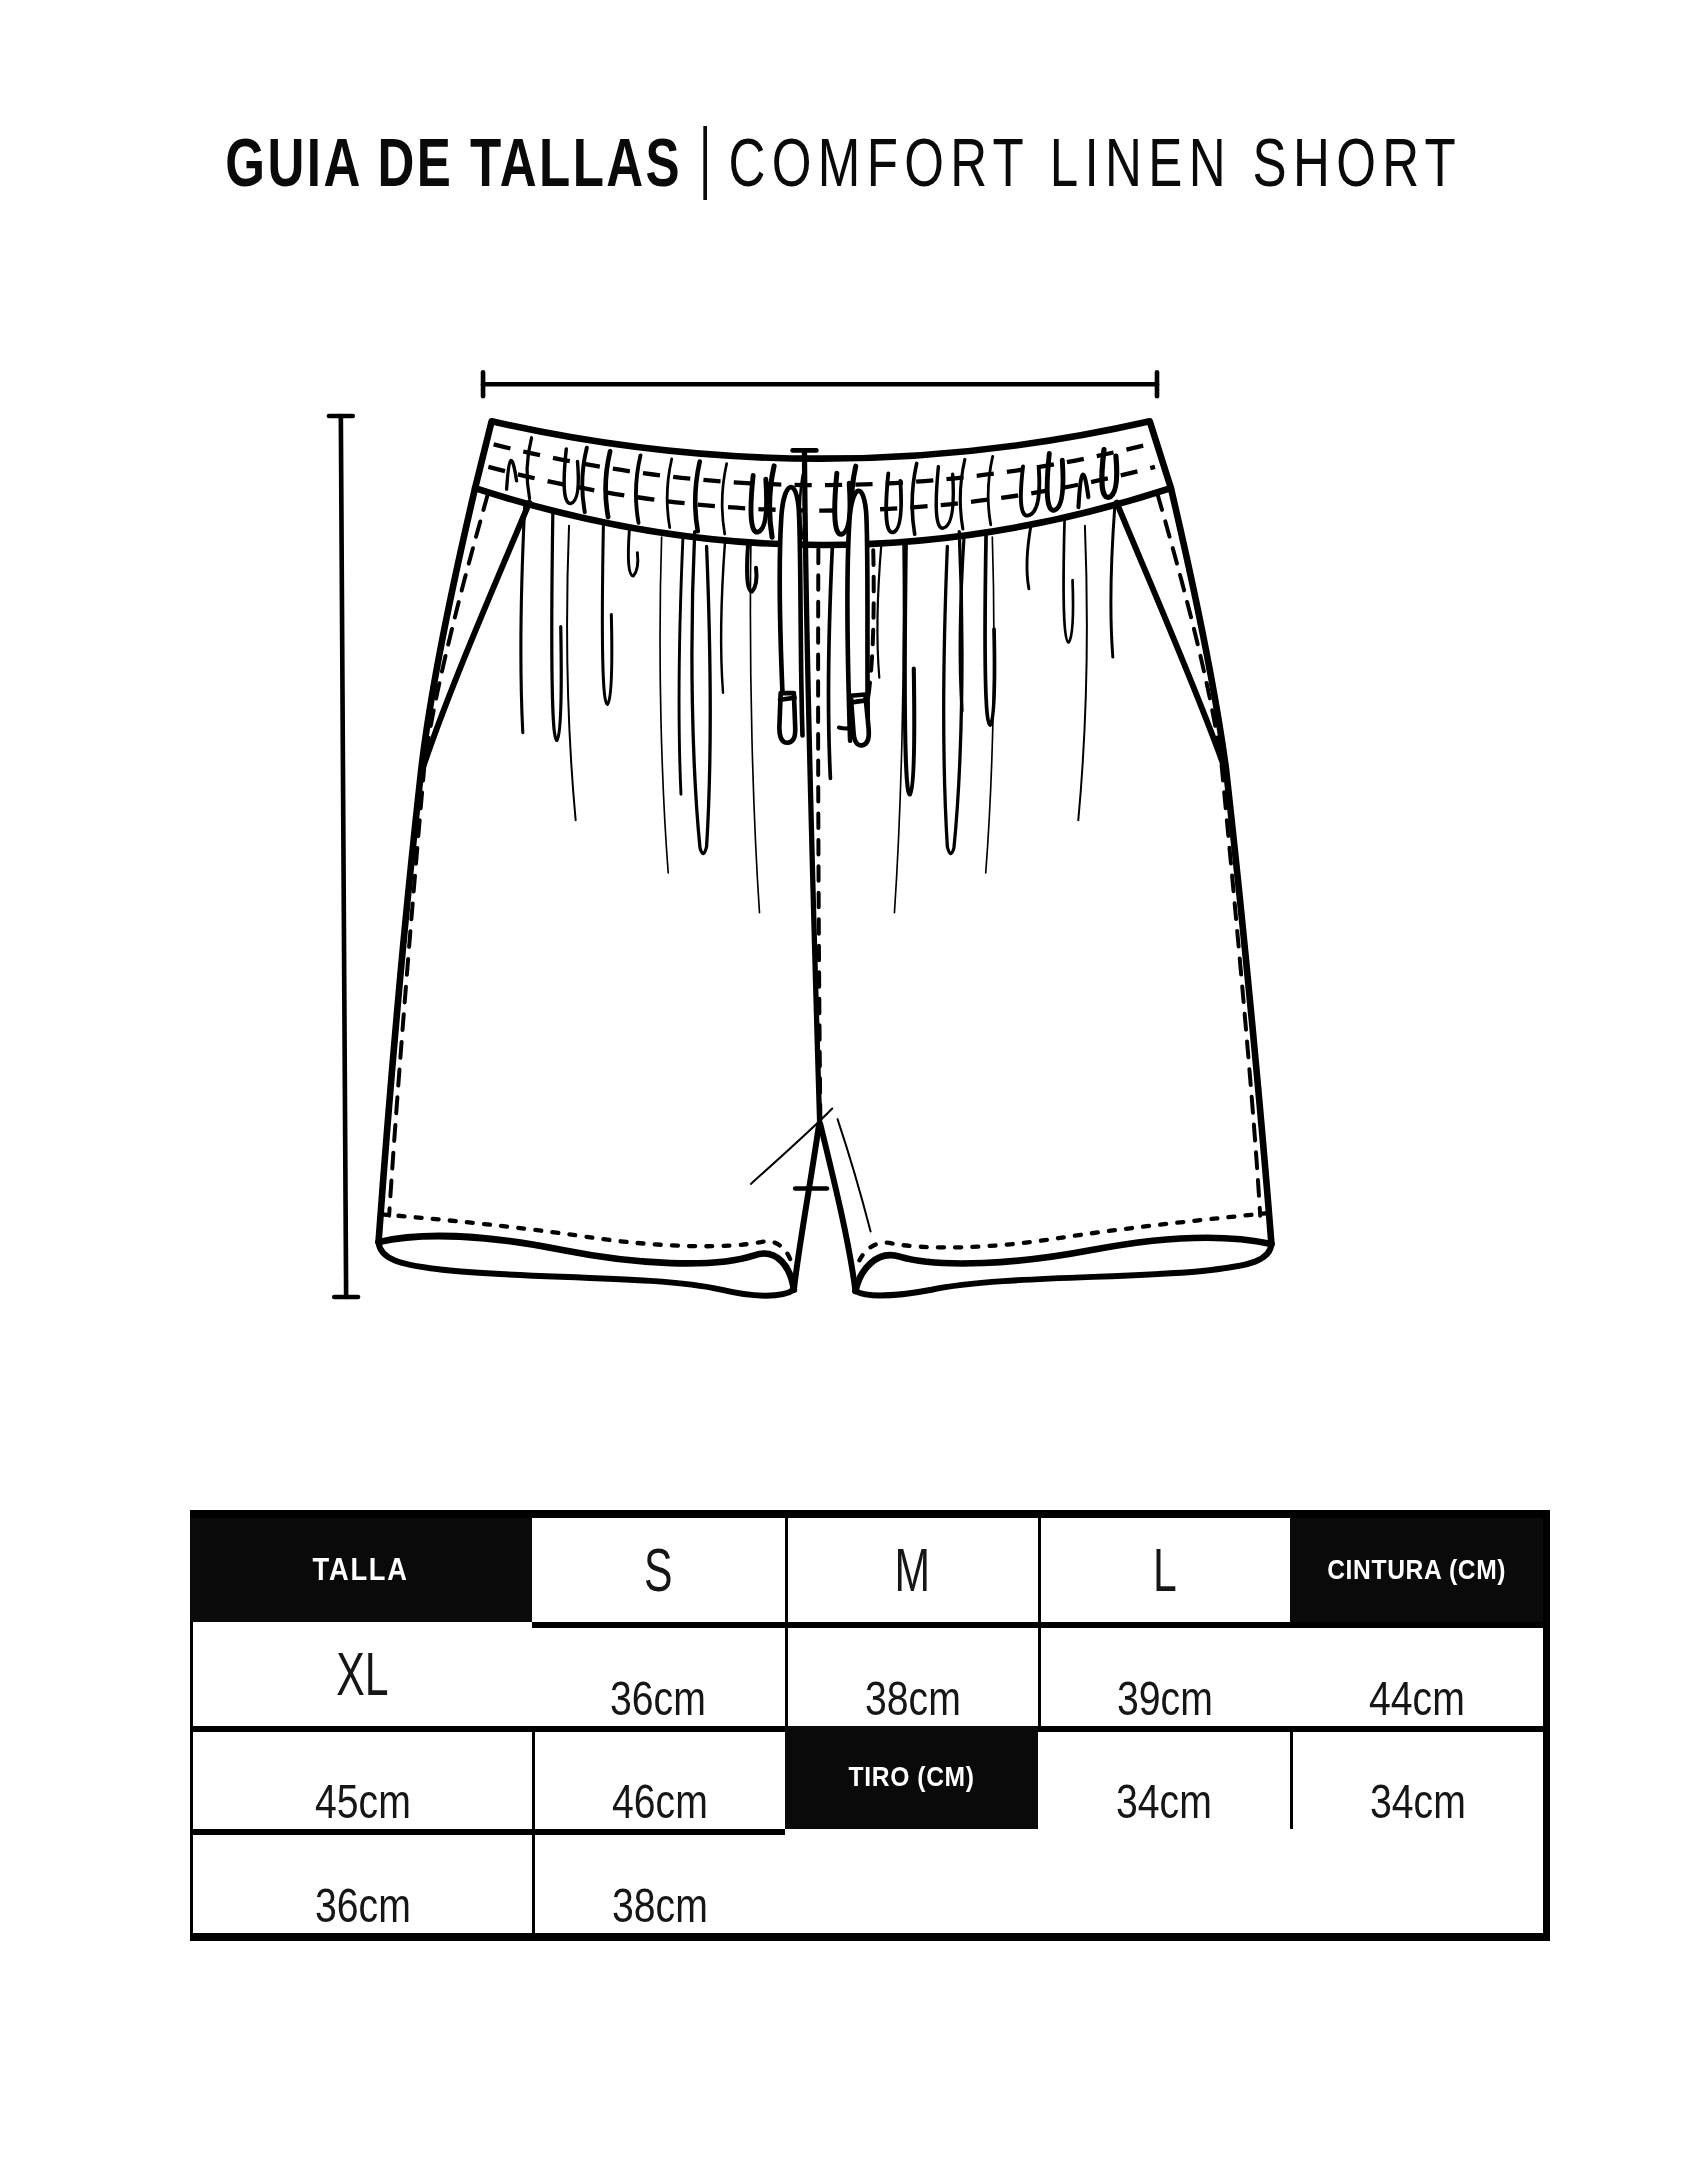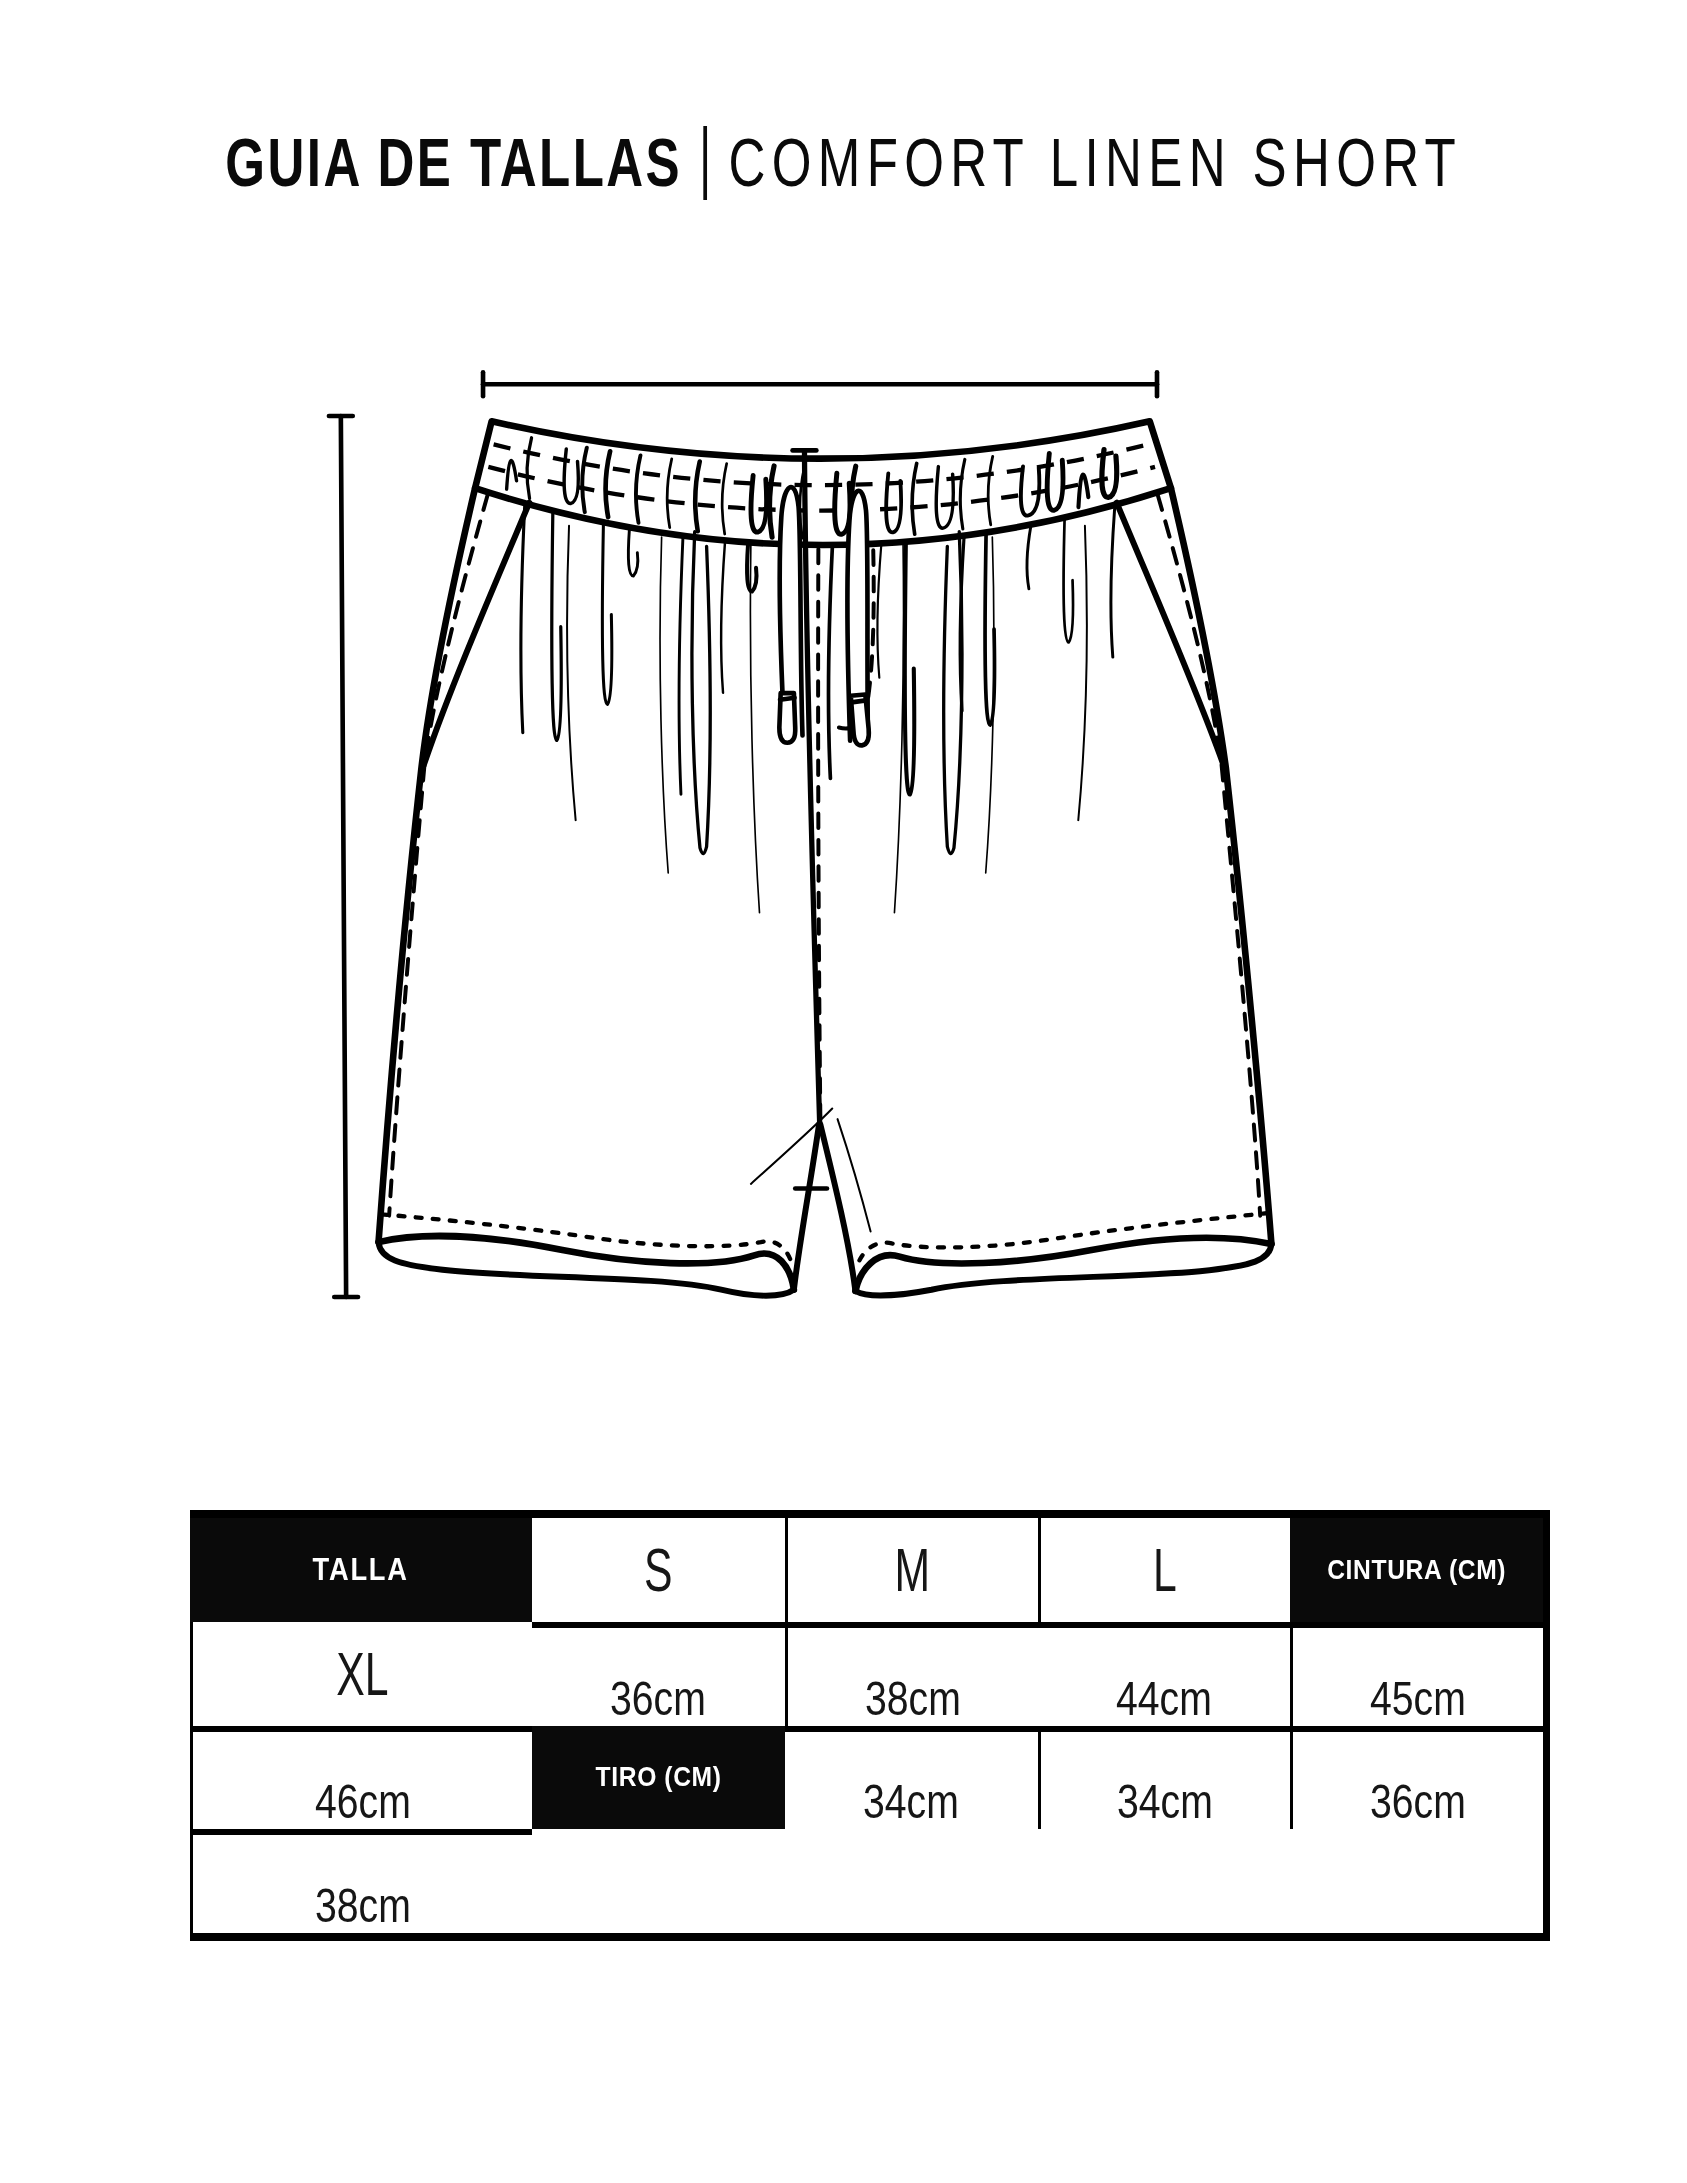--- a/index.html
+++ b/index.html
@@ -185,20 +185,23 @@
 
     <div class="cell vline">
         <span class="sz">XL</span>
       </div>
     <div class="cell hline">
         <span class="val">36cm</span>
       </div>
     <div class="cell hline vline">
         <span class="val">38cm</span>
       </div>
+    <div class="cell hline vline">
+        <span class="val">39cm</span>
+      </div>
 
     <div class="cell hline">
         <span class="val">44cm</span>
       </div>
     <div class="cell hline vline">
         <span class="val">45cm</span>
       </div>
     <div class="cell hline vline">
         <span class="val">46cm</span>
       </div>

